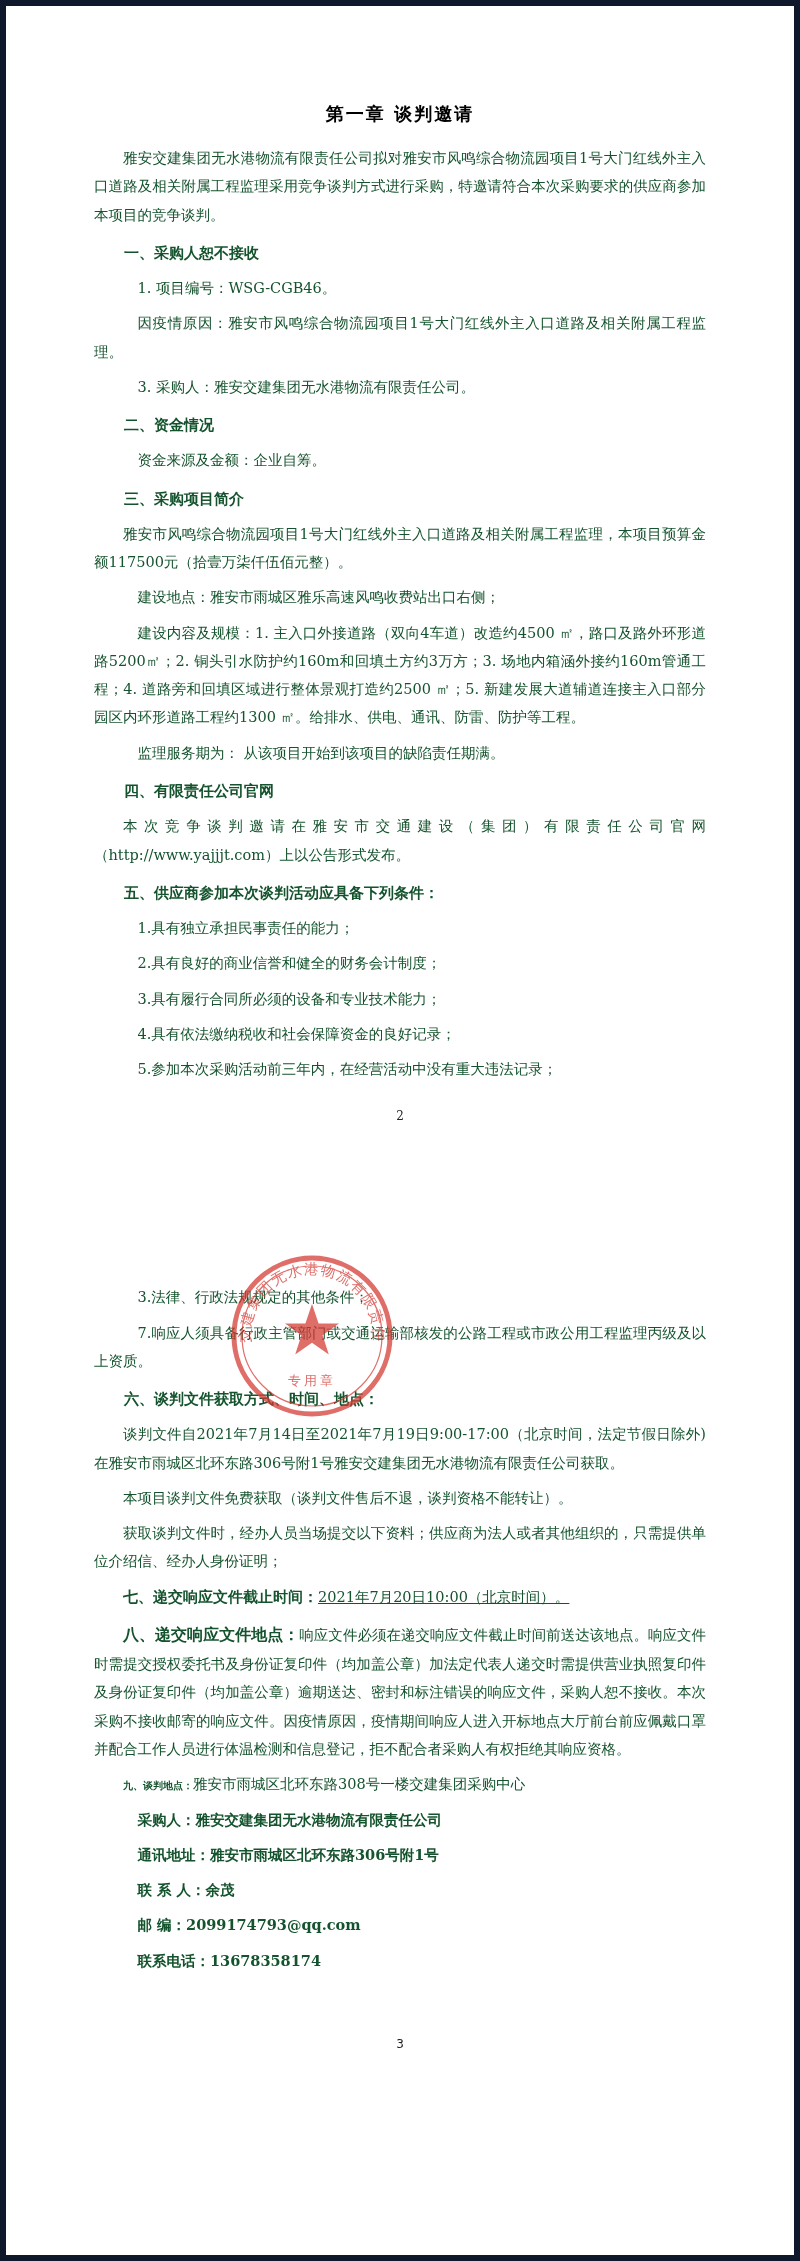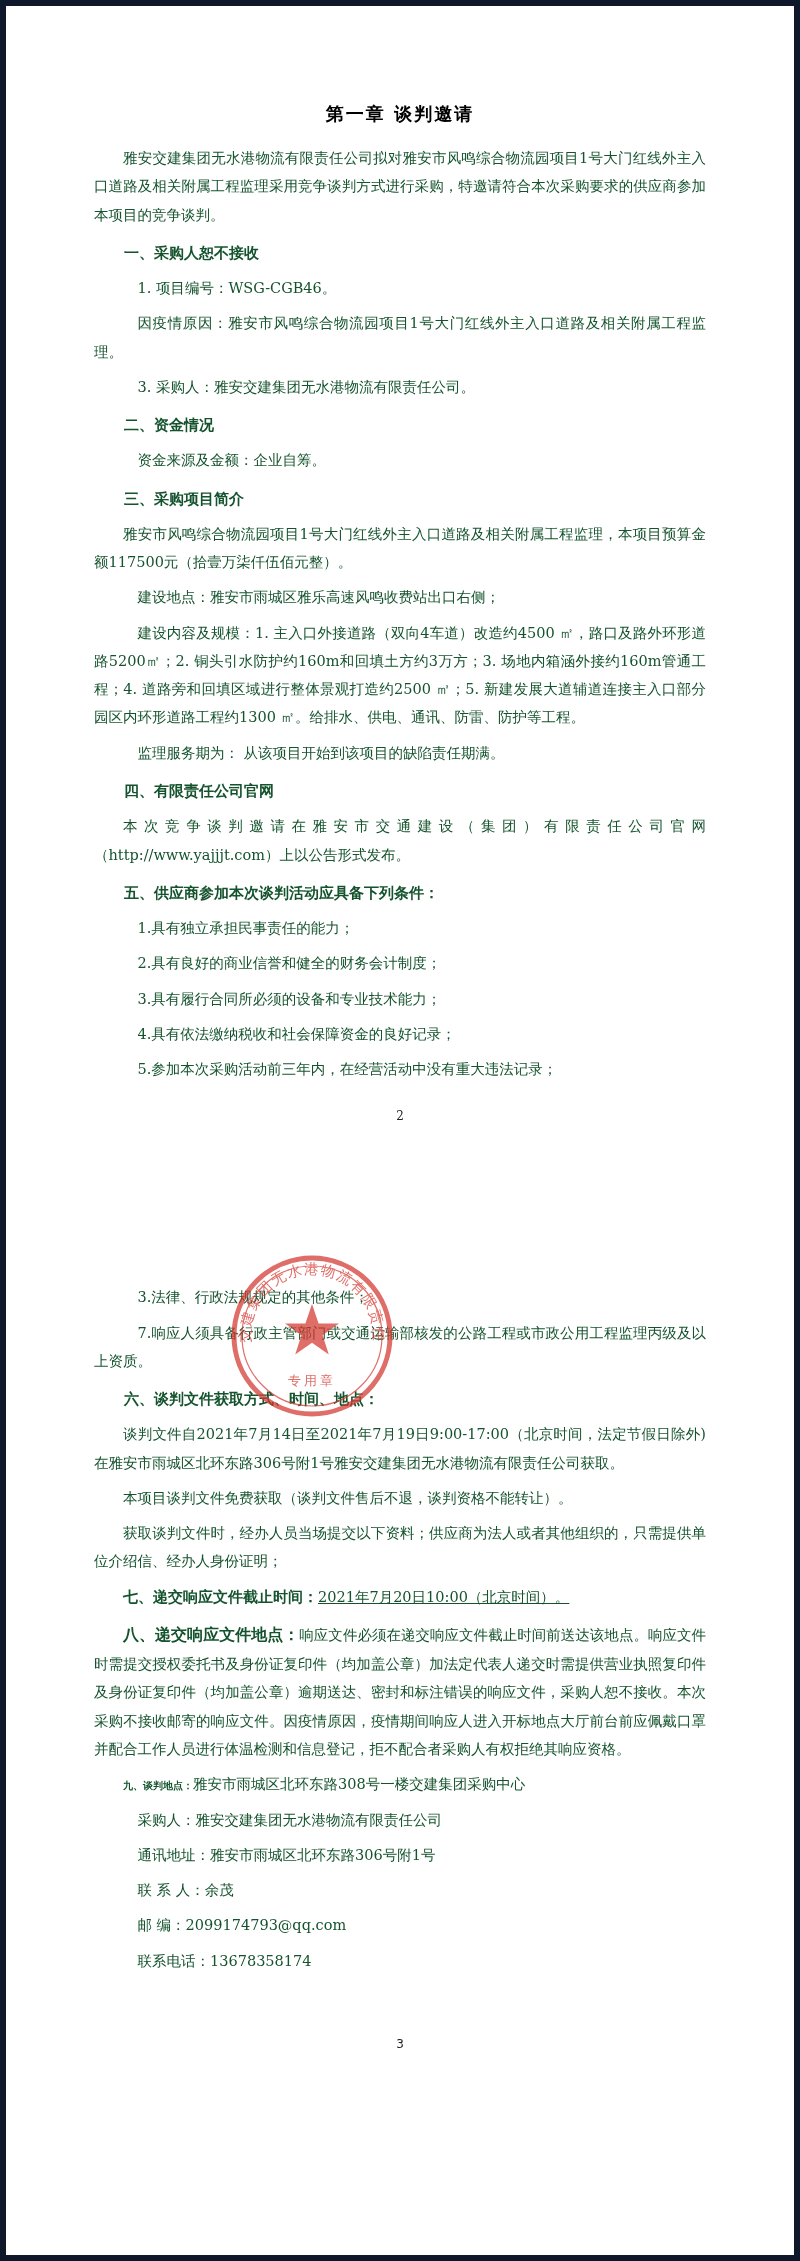--- a/index.html
+++ b/index.html
@@ -78,21 +78,21 @@
   }
   .stamp {
     position: absolute;
     left: 222px;
     top: 1246px;
     width: 168px;
     height: 168px;
     pointer-events: none;
   }
   .stamp svg { display: block; }
-  .contact-wrap { position: relative; }
+  .contact-wrap { position: relative; font-weight: bold; }
 </style>
 </head>
 <body>
 
 <div class="page">
 
   <h1 class="doc-title">第一章  谈判邀请</h1>
 
   <p class="indent2">雅安交建集团无水港物流有限责任公司拟对雅安市风鸣综合物流园项目1号大门红线外主入口道路及相关附属工程监理采用竞争谈判方式进行采购，特邀请符合本次采购要求的供应商参加本项目的竞争谈判。</p>
 

